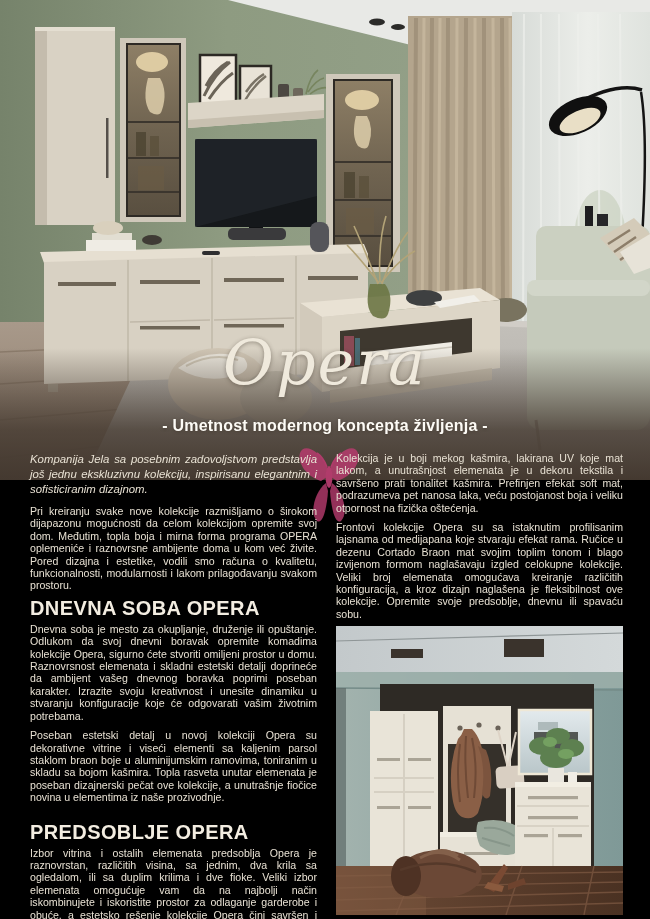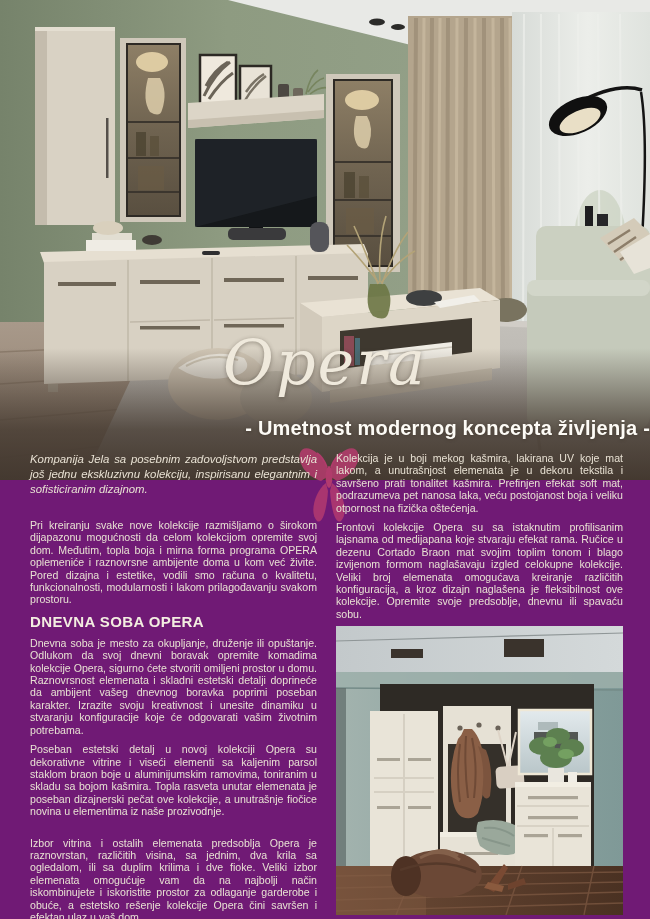--- a/index.html
+++ b/index.html
@@ -1,46 +1,46 @@
 <!DOCTYPE html>
 <html><head>
 <meta charset="utf-8">
 <style>
   html,body{margin:0;padding:0;background:#2b241d;}
   .page{
     position:relative;width:650px;height:919px;overflow:hidden;
-    background:#701a75;
+    background:#000000;
     font-family:"Liberation Sans",sans-serif;
     color:#e8e1d3;
   }
   .hero{position:absolute;top:0;left:0;width:650px;height:480px;}
   .hero svg{display:block;}
   .opera-script{
     position:absolute;top:332px;left:0;width:100%;text-align:center;
     font-family:"DejaVu Serif",serif;font-style:italic;font-weight:400;
     font-size:62px;line-height:1;color:#efe9dc;
     text-shadow:0 1px 4px rgba(60,50,40,.45);
     letter-spacing:2px;
   }
   .tagline{
-    position:absolute;top:417px;left:0;width:100%;text-align:right;
-    font-size:20px;font-weight:700;color:#fdfbf6;
+    position:absolute;top:417px;left:0;width:100%;text-align:center;
+    font-size:16px;font-weight:700;color:#fdfbf6;
     text-shadow:0 1px 3px rgba(60,50,40,.5);
     letter-spacing:.2px;
   }
   .butterfly{position:absolute;left:297px;top:437px;width:64px;height:94px;opacity:.95;}
   .columns{
     position:absolute;top:452px;left:30px;width:593px;
     display:flex;gap:19px;
   }
   .col{width:287px;font-size:10.6px;line-height:12.4px;text-align:justify;color:#e8e1d3;}
   .para{margin:0 0 7px 0;}
-  .para.italic{font-style:italic;font-size:11.4px;line-height:15px;margin-bottom:22px;}
+  .para.italic{font-style:italic;font-size:11.4px;line-height:15px;margin-bottom:8px;}
   .section-heading{
-    font-size:15px;font-weight:700;color:#f3ede1;letter-spacing:.4px;
+    font-size:20px;font-weight:700;color:#f3ede1;letter-spacing:.4px;
     margin:3px 0 6px 0;line-height:18px;text-align:left;
   }
   .hallway{margin:0;width:287px;height:289px;}
   .hallway svg{display:block;}
 </style>
 </head>
 <body>
 
 <div class="page">
 
@@ -279,20 +279,21 @@
   <div class="columns">
 
     <div class="col">
       <p class="para italic">Kompanija Jela sa posebnim zadovoljstvom predstavlja još jednu ekskluzivnu kolekciju, inspirisanu elegantnim i sofisticiranim dizajnom.</p>
       <p class="para">Pri kreiranju svake nove kolekcije razmišljamo o širokom dijapazonu mogućnosti da celom kolekcijom opremite svoj dom. Međutim, topla boja i mirna forma programa OPERA oplemeniće i raznovrsne ambijente doma u kom već živite. Pored dizajna i estetike, vodili smo računa o kvalitetu, funkcionalnosti, modularnosti i lakom prilagođavanju svakom prostoru.</p>
 
       <h2 class="section-heading">DNEVNA SOBA OPERA</h2>
       <p class="para">Dnevna soba je mesto za okupljanje, druženje ili opuštanje. Odlukom da svoj dnevni boravak opremite komadima kolekcije Opera, sigurno ćete stvoriti omiljeni prostor u domu. Raznovrsnost elemenata i skladni estetski detalji doprineće da ambijent vašeg dnevnog boravka poprimi poseban karakter. Izrazite svoju kreativnost i unesite dinamiku u stvaranju konfiguracije koje će odgovarati vašim životnim potrebama.</p>
       <p class="para" style="margin-bottom:19px">Poseban estetski detalj u novoj kolekciji Opera su dekorativne vitrine i viseći elementi sa kaljenim parsol staklom braon boje u aluminijumskim ramovima, toniranim u skladu sa bojom kašmira. Topla rasveta unutar elemenata je poseban dizajnerski pečat ove kolekcije, a unutrašnje fiočice novina u elementima iz naše prozivodnje.</p>
 
+      <h2 class="section-heading">PREDSOBLJE OPERA</h2>
       <p class="para">Izbor vitrina i ostalih elemenata predsoblja Opera je raznovrstan, različitih visina, sa jednim,  dva krila sa ogledalom, ili sa duplim krilima i dve fioke. Veliki izbor elemenata omogućuje vam da na najbolji način iskombinujete i iskoristite prostor za odlaganje garderobe i obuće, a estetsko rešenje kolekcije Opera čini savršen i efektan ulaz u vaš dom.</p>
     </div>
 
     <div class="col">
       <p class="para">Kolekcija je u boji mekog kašmira, lakirana UV koje mat lakom, a unutrašnjost elemenata je u dekoru tekstila i savršeno prati tonalitet kašmira. Prefinjen efekat soft mat, podrazumeva pet nanosa laka, veću postojanost boja i veliku otpornost na fizička oštećenja.</p>
       <p class="para" style="margin-bottom:6px">Frontovi kolekcije Opera su sa istaknutim profilisanim lajsnama od medijapana koje stvaraju efekat rama. Ručice u dezenu Cortado Braon mat svojim toplim tonom i blago izvijenom formom naglašavaju izgled celokupne kolekcije. Veliki broj elemenata omogućava kreiranje različitih konfiguracija, a kroz dizajn naglašena je fleksibilnost ove kolekcije. Opremite svoje predsoblje, dnevnu ili spavaću sobu.</p>
 
       <figure class="hallway">
         <svg width="287" height="289" viewBox="0 0 287 289">
           <defs>

